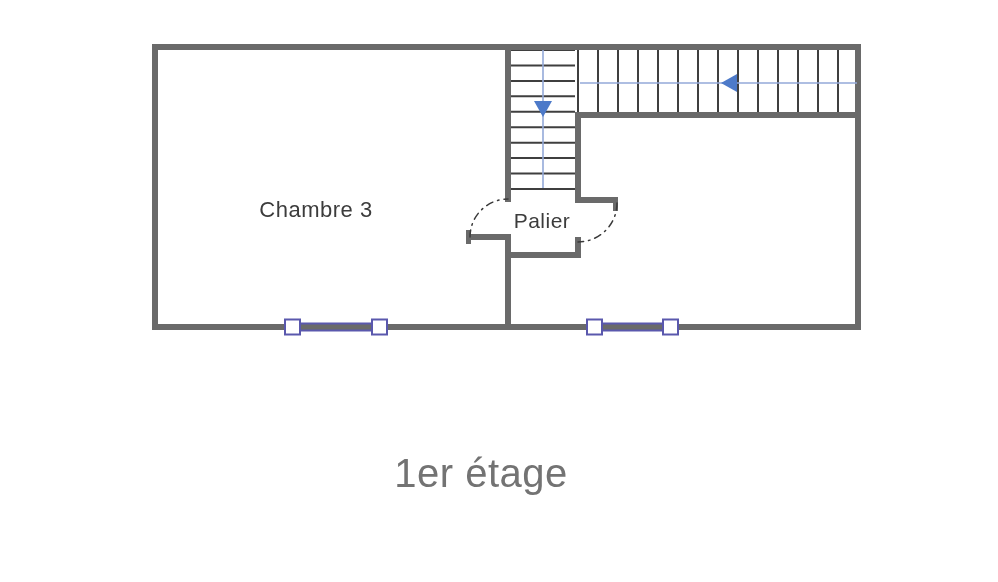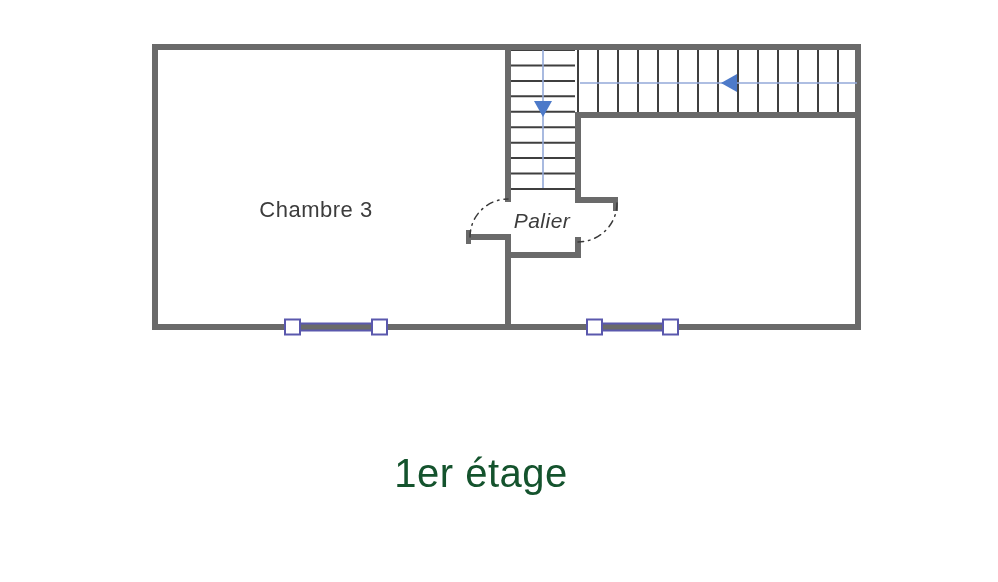--- a/index.html
+++ b/index.html
@@ -25,28 +25,28 @@
   .room-label {
     position: absolute;
     transform: translate(-50%, -50%);
     font-size: 22px;
     color: #3c3c3c;
     letter-spacing: 0.5px;
     white-space: nowrap;
   }
   .label-chambre3 { left: 316px; top: 210px; }
   .label-chambre2 { left: 733px; top: 211px; }
-  .label-palier   { left: 542px; top: 221px; font-size: 21px; font-style: italic; }
+  .label-palier   { left: 542px; top: 221px; font-size: 21px; }
   .floor-title {
     position: absolute;
     left: 481px;
     top: 473px;
     transform: translate(-50%, -50%);
     font-size: 40px;
-    color: #14532d;
+    color: #737373;
     letter-spacing: 0.5px;
     white-space: nowrap;
   }
 </style>
 </head>
 <body>
 
 <div class="stage">
 
   <svg class="floorplan-svg" viewBox="0 0 998 582" xmlns="http://www.w3.org/2000/svg">

